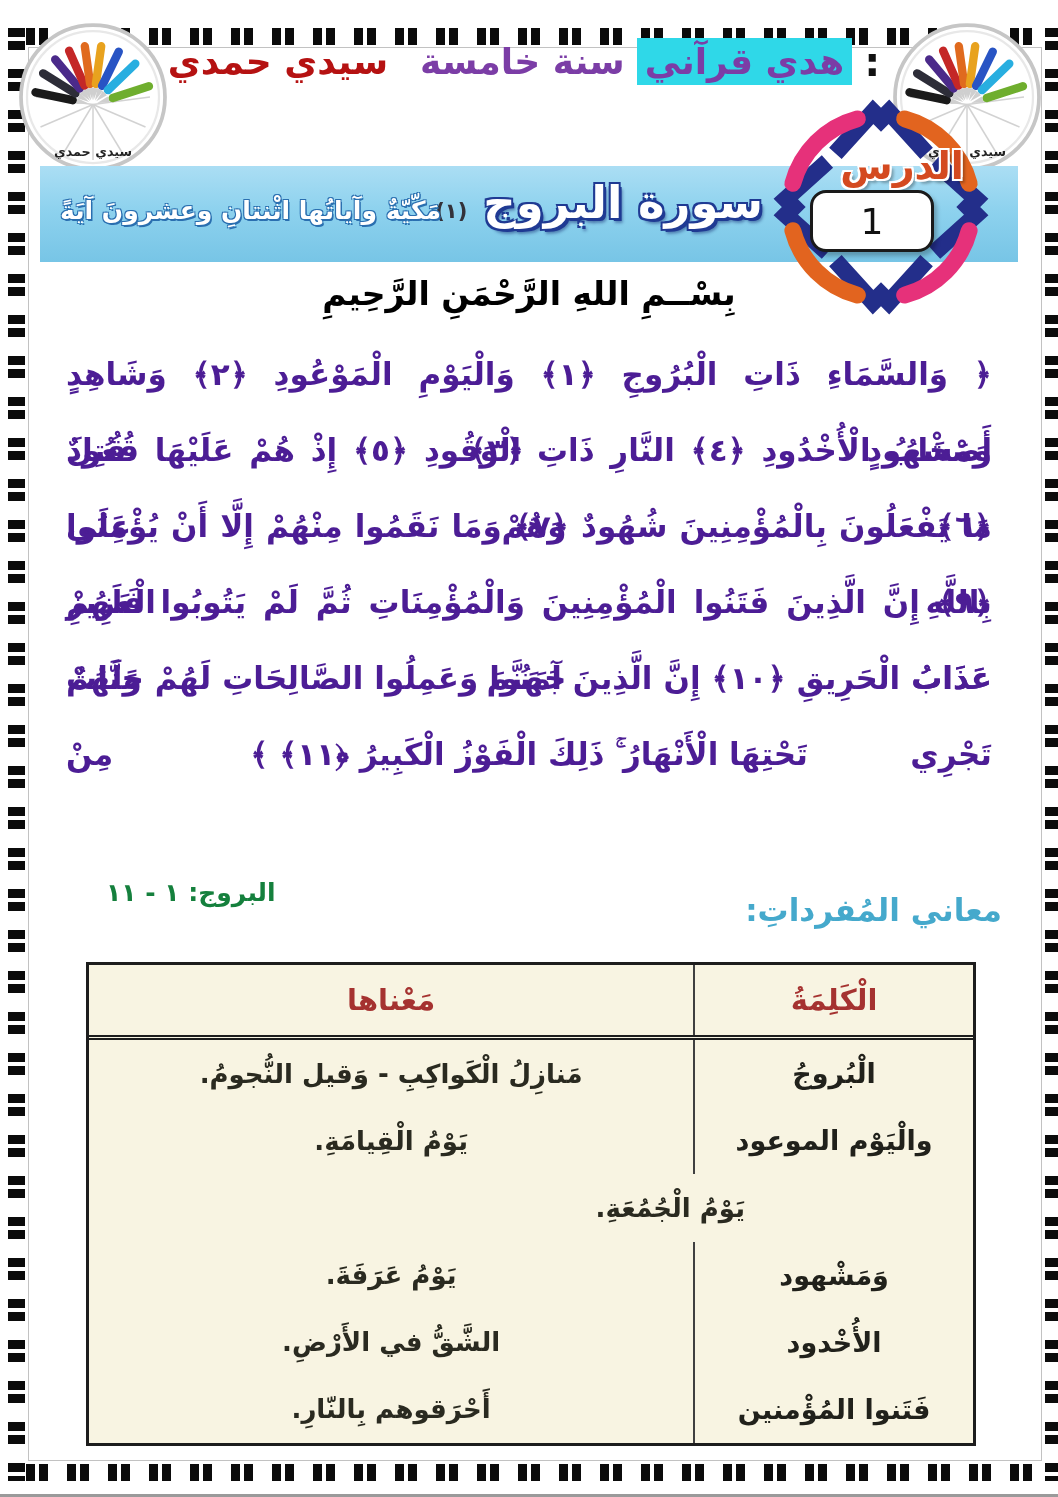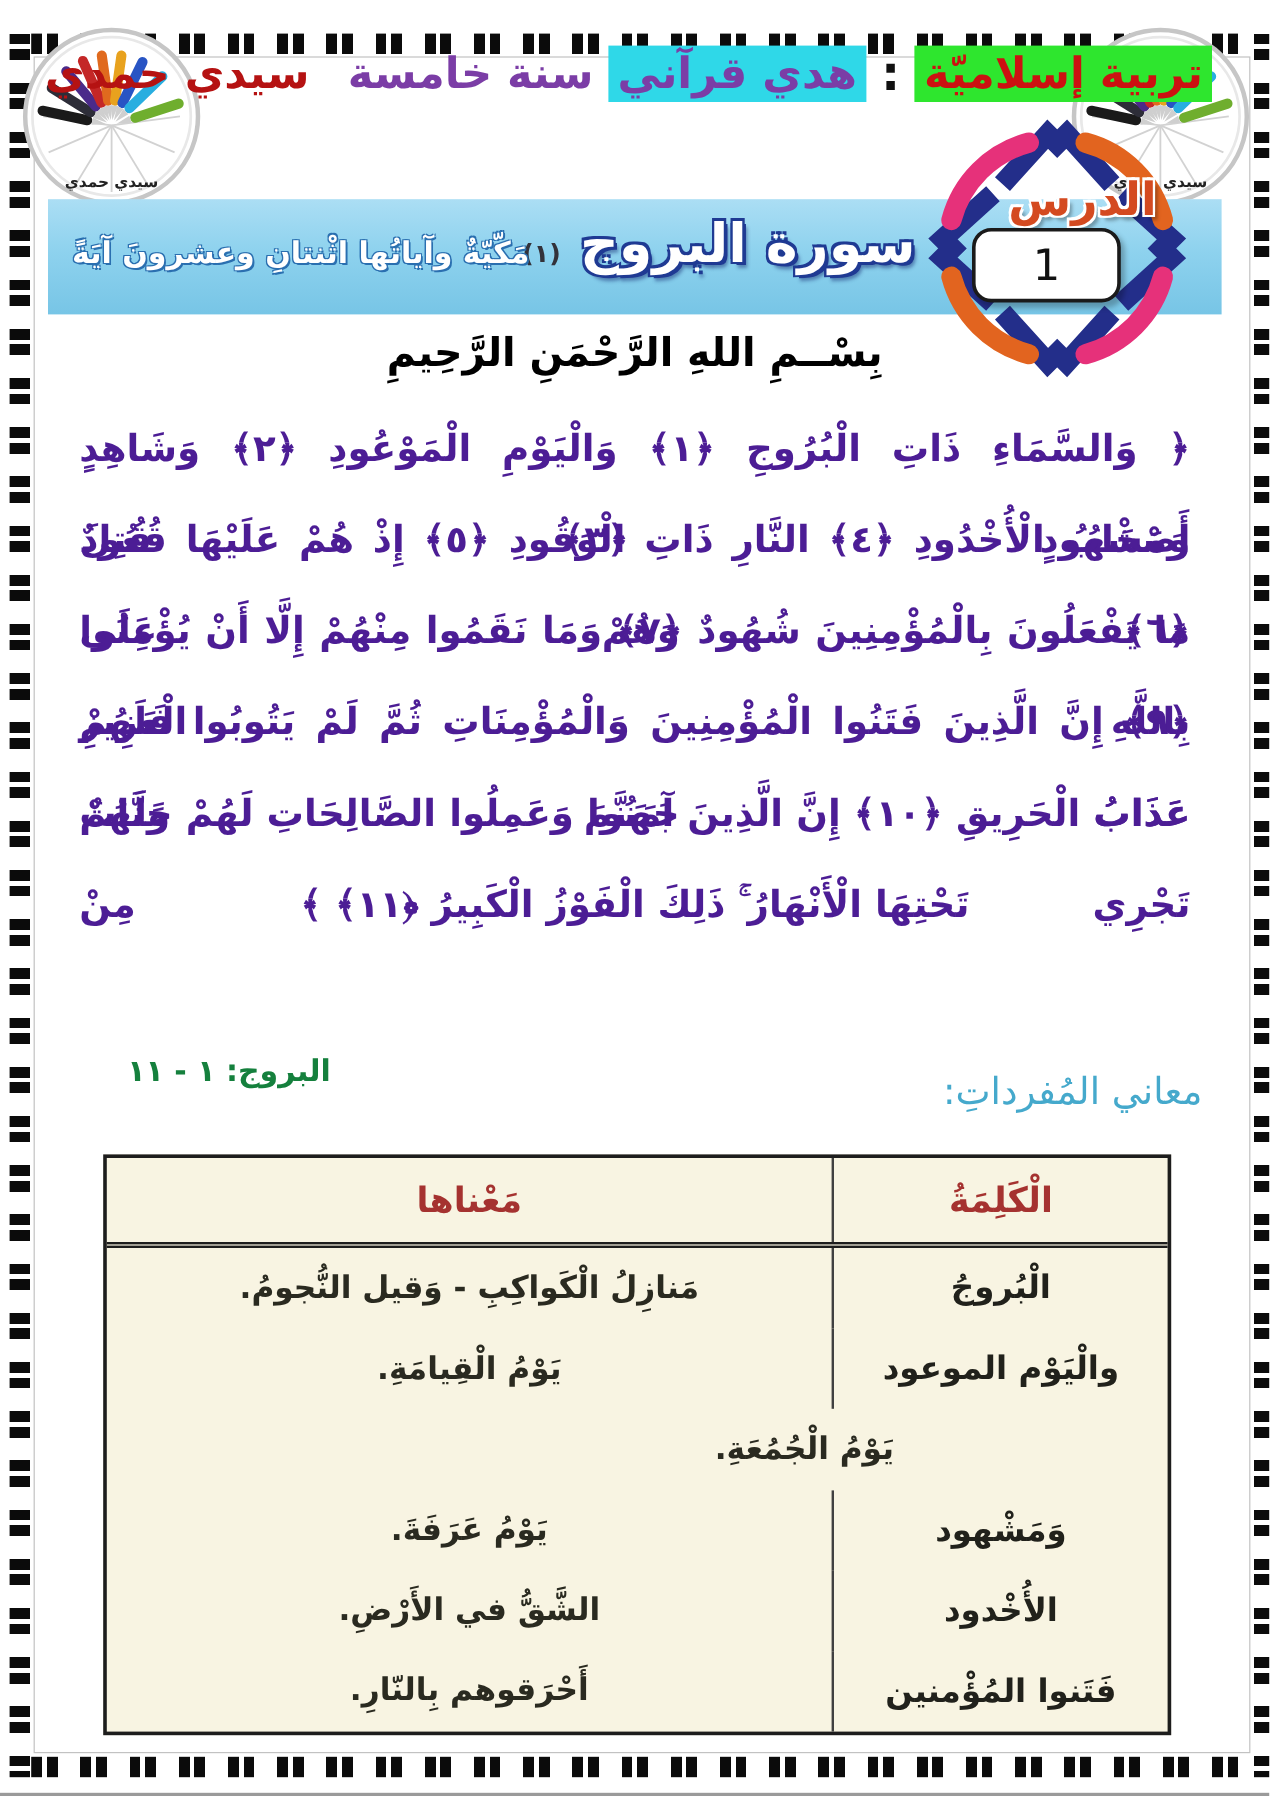--- a/index.html
+++ b/index.html
@@ -74,21 +74,21 @@
 
   
   .basmala { position:absolute; top:274px; left:0; right:0; text-align:center; font-size:33px; font-weight:bold; color:#000000; direction:rtl; }
 
   
   .quran { position:absolute; top:336px; right:66px; left:66px; direction:rtl; color:#4c1d95; font-size:31px; font-weight:bold; }
   .qline { height:76px; line-height:76px; text-align:justify; text-align-last:justify; }
   .qline.last { text-align:center; text-align-last:center; }
 
   .citation { position:absolute; left:106px; top:878px; font-size:25px; font-weight:bold; color:#15803d; direction:rtl; }
-  .vocab-heading { position:absolute; right:56px; top:892px; font-size:31px; font-weight:normal; color:#45a9cc; direction:rtl; }
+  .vocab-heading { position:absolute; right:56px; top:892px; font-size:31px; font-weight:bold; color:#45a9cc; direction:rtl; }
 
   
   .vocab-table {
     position:absolute; left:86px; top:962px; width:890px; height:484px;
     background:#f8f4e2; border:3px solid #1d1d1d; direction:rtl;
     display:flex; flex-direction:column; box-sizing:border-box;
   }
   .vt-header { display:flex; height:70px; border-bottom:5px double #1d1d1d; }
   .vt-body { flex:1; display:flex; flex-direction:column; }
   .vt-row { flex:1; display:flex; }
@@ -214,21 +214,20 @@
         <g transform="rotate(72 50 55)">
             <rect x="47.2" y="13" width="5.6" height="31" rx="2.8" fill="#6fae2e"></rect>
             <polygon points="48,44 52,44 50,52" fill="#cfcfcf"></polygon>
           </g>
       </g>
       <text x="50" y="89" font-size="8.5" text-anchor="middle" fill="#222" font-weight="bold">سيدي حمدي</text>
     </svg>
   </div>
 
   <div class="header-line">
-    <span class="hl-subject">تربية إسلاميّة</span>
     <span class="hl-colon">:</span>
     <span class="hl-unit">هدي قرآني</span>
     <span class="hl-grade">سنة خامسة</span>
     <span class="hl-teacher">سيدي حمدي</span>
   </div>
 
   <div class="banner">
     <div class="banner-title-row">
       <span class="banner-title">سورة البروج</span>
       <span class="banner-num">(١)</span>

